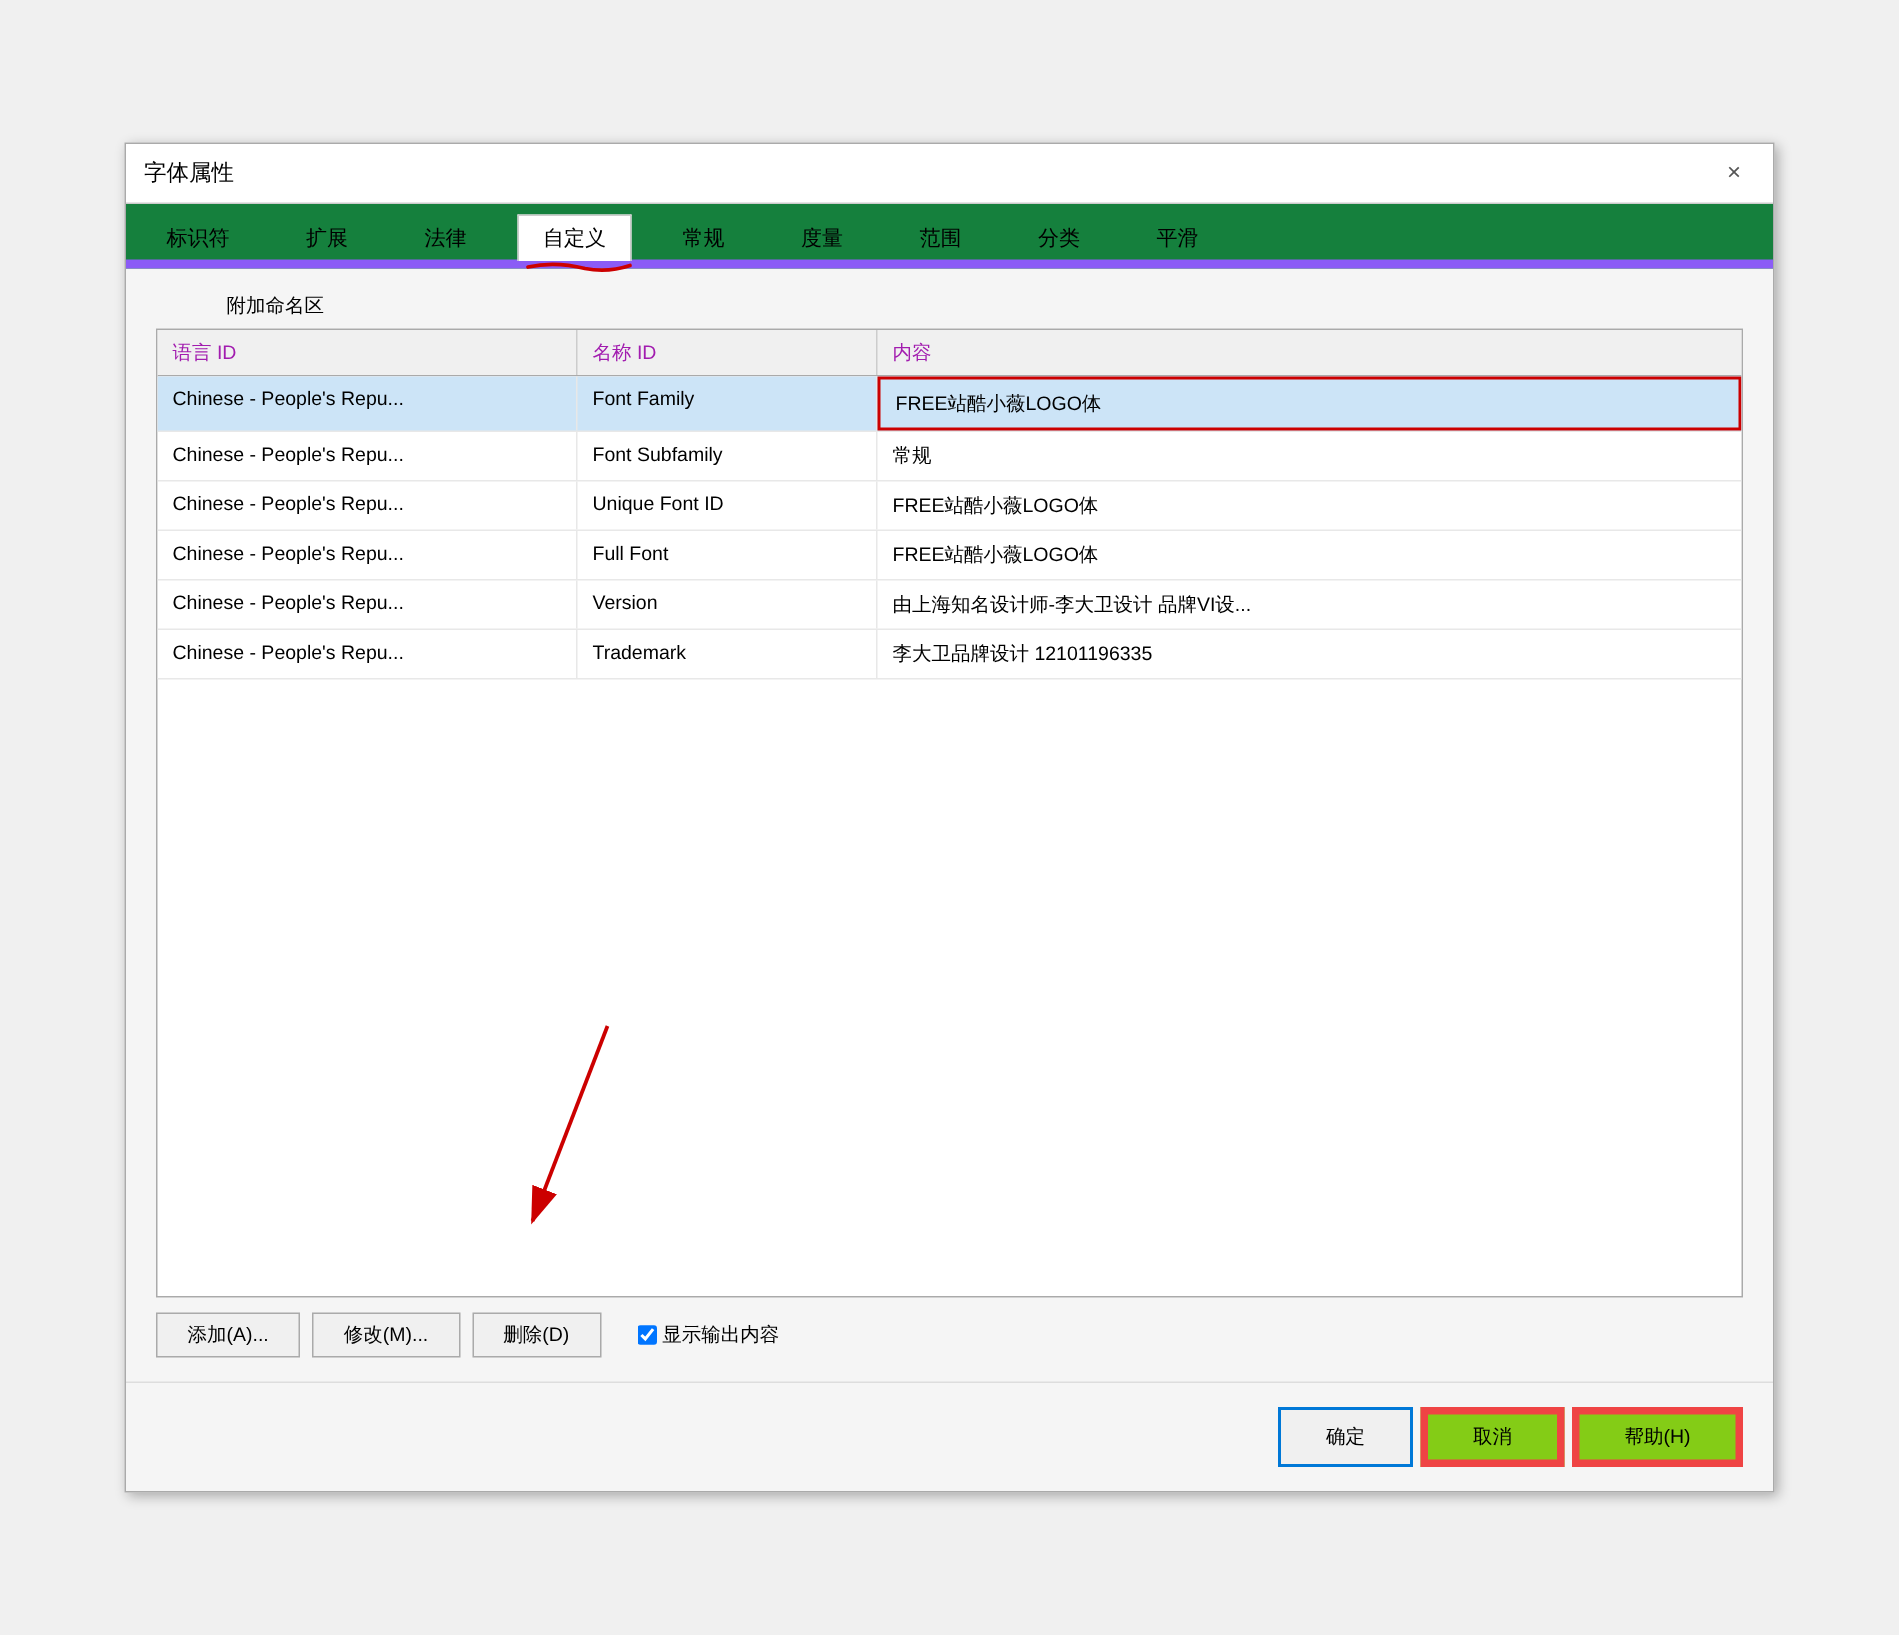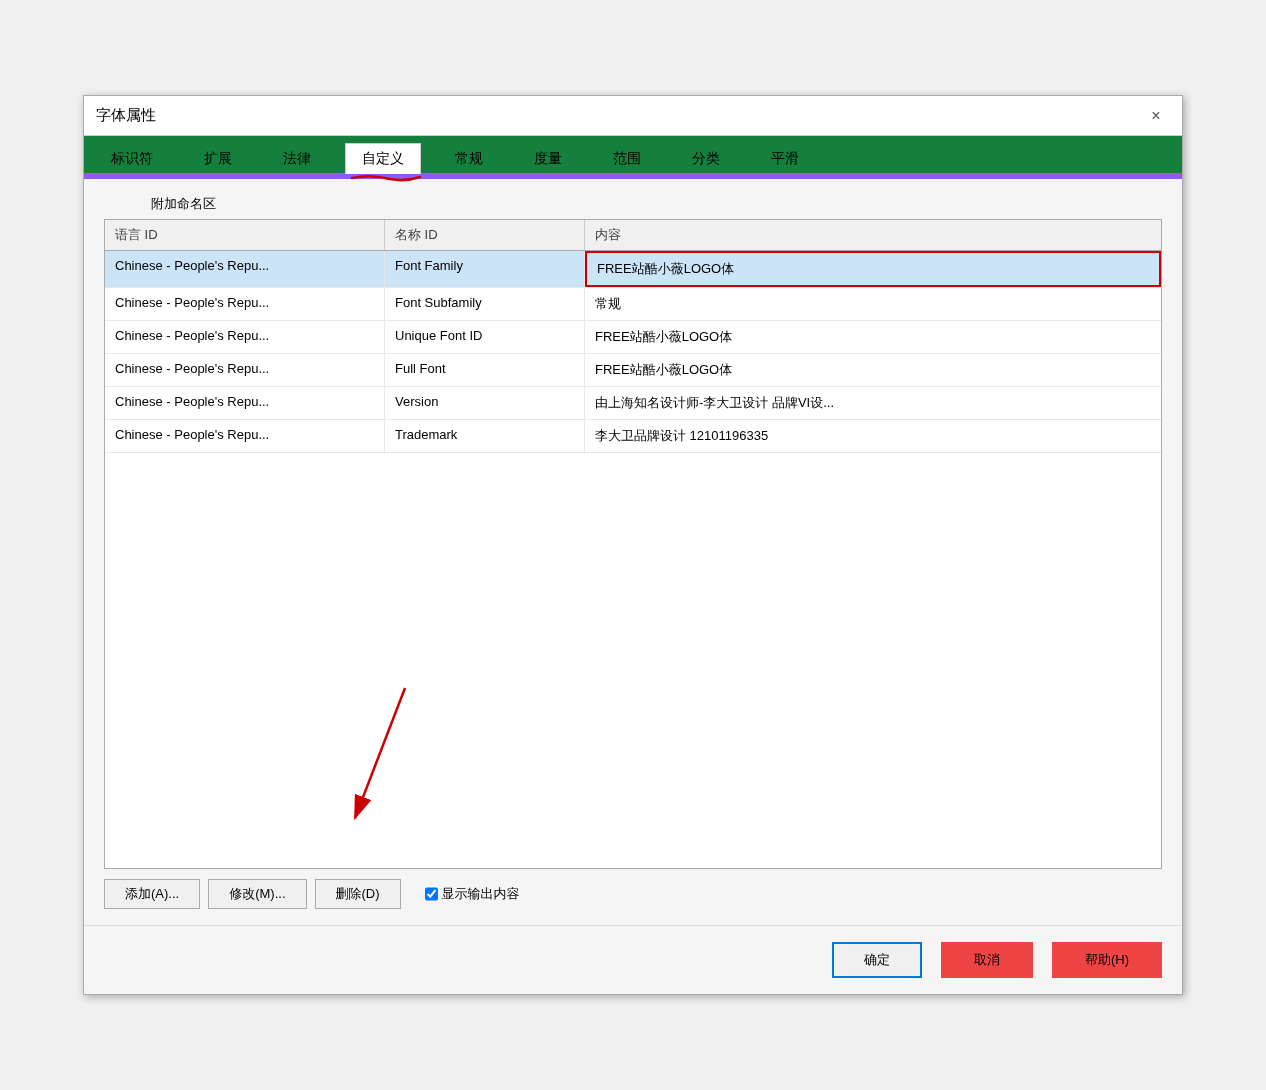--- a/index.html
+++ b/index.html
@@ -107,21 +107,21 @@
       display: grid;
       grid-template-columns: 280px 200px 1fr;
       background: #f0f0f0;
       border-bottom: 1px solid #aaa;
     }
     .th {
       padding: 6px 10px;
       font-size: 13px;
       font-weight: normal;
       border-right: 1px solid #ccc;
-      color: #404040;
+      color: #a21caf;
     }
     .th:last-child { border-right: none; }
     .table-body { background: #fff; }
     .table-row {
       display: grid;
       grid-template-columns: 280px 200px 1fr;
       border-bottom: 1px solid #e8e8e8;
     }
     .table-row.selected {
       background: #cce4f7;
@@ -153,29 +153,29 @@
     }
     .checkbox-label {
       font-size: 13px;
       display: flex;
       gap: 4px;
       margin-left: 16px;
     }
     .footer {
       display: flex;
       justify-content: flex-end;
-      gap: 19px;
+      gap: 5px;
       padding: 16px 20px;
       border-top: 1px solid #ddd;
       background: #f5f5f5;
     }
     .footer-btn {
       padding: 6px 30px;
-      border: 3px solid #ef4444;
-      background: #ef4444;
+      border: 5px solid #ef4444;
+      background: #84cc16;
       cursor: pointer;
       font-size: 13px;
       font-family: "Microsoft YaHei", sans-serif;
       color: #000;
     }
     .footer-btn.primary {
       border: 2px solid #0078d7;
       background: #f0f0f0;
     }
   </style>

